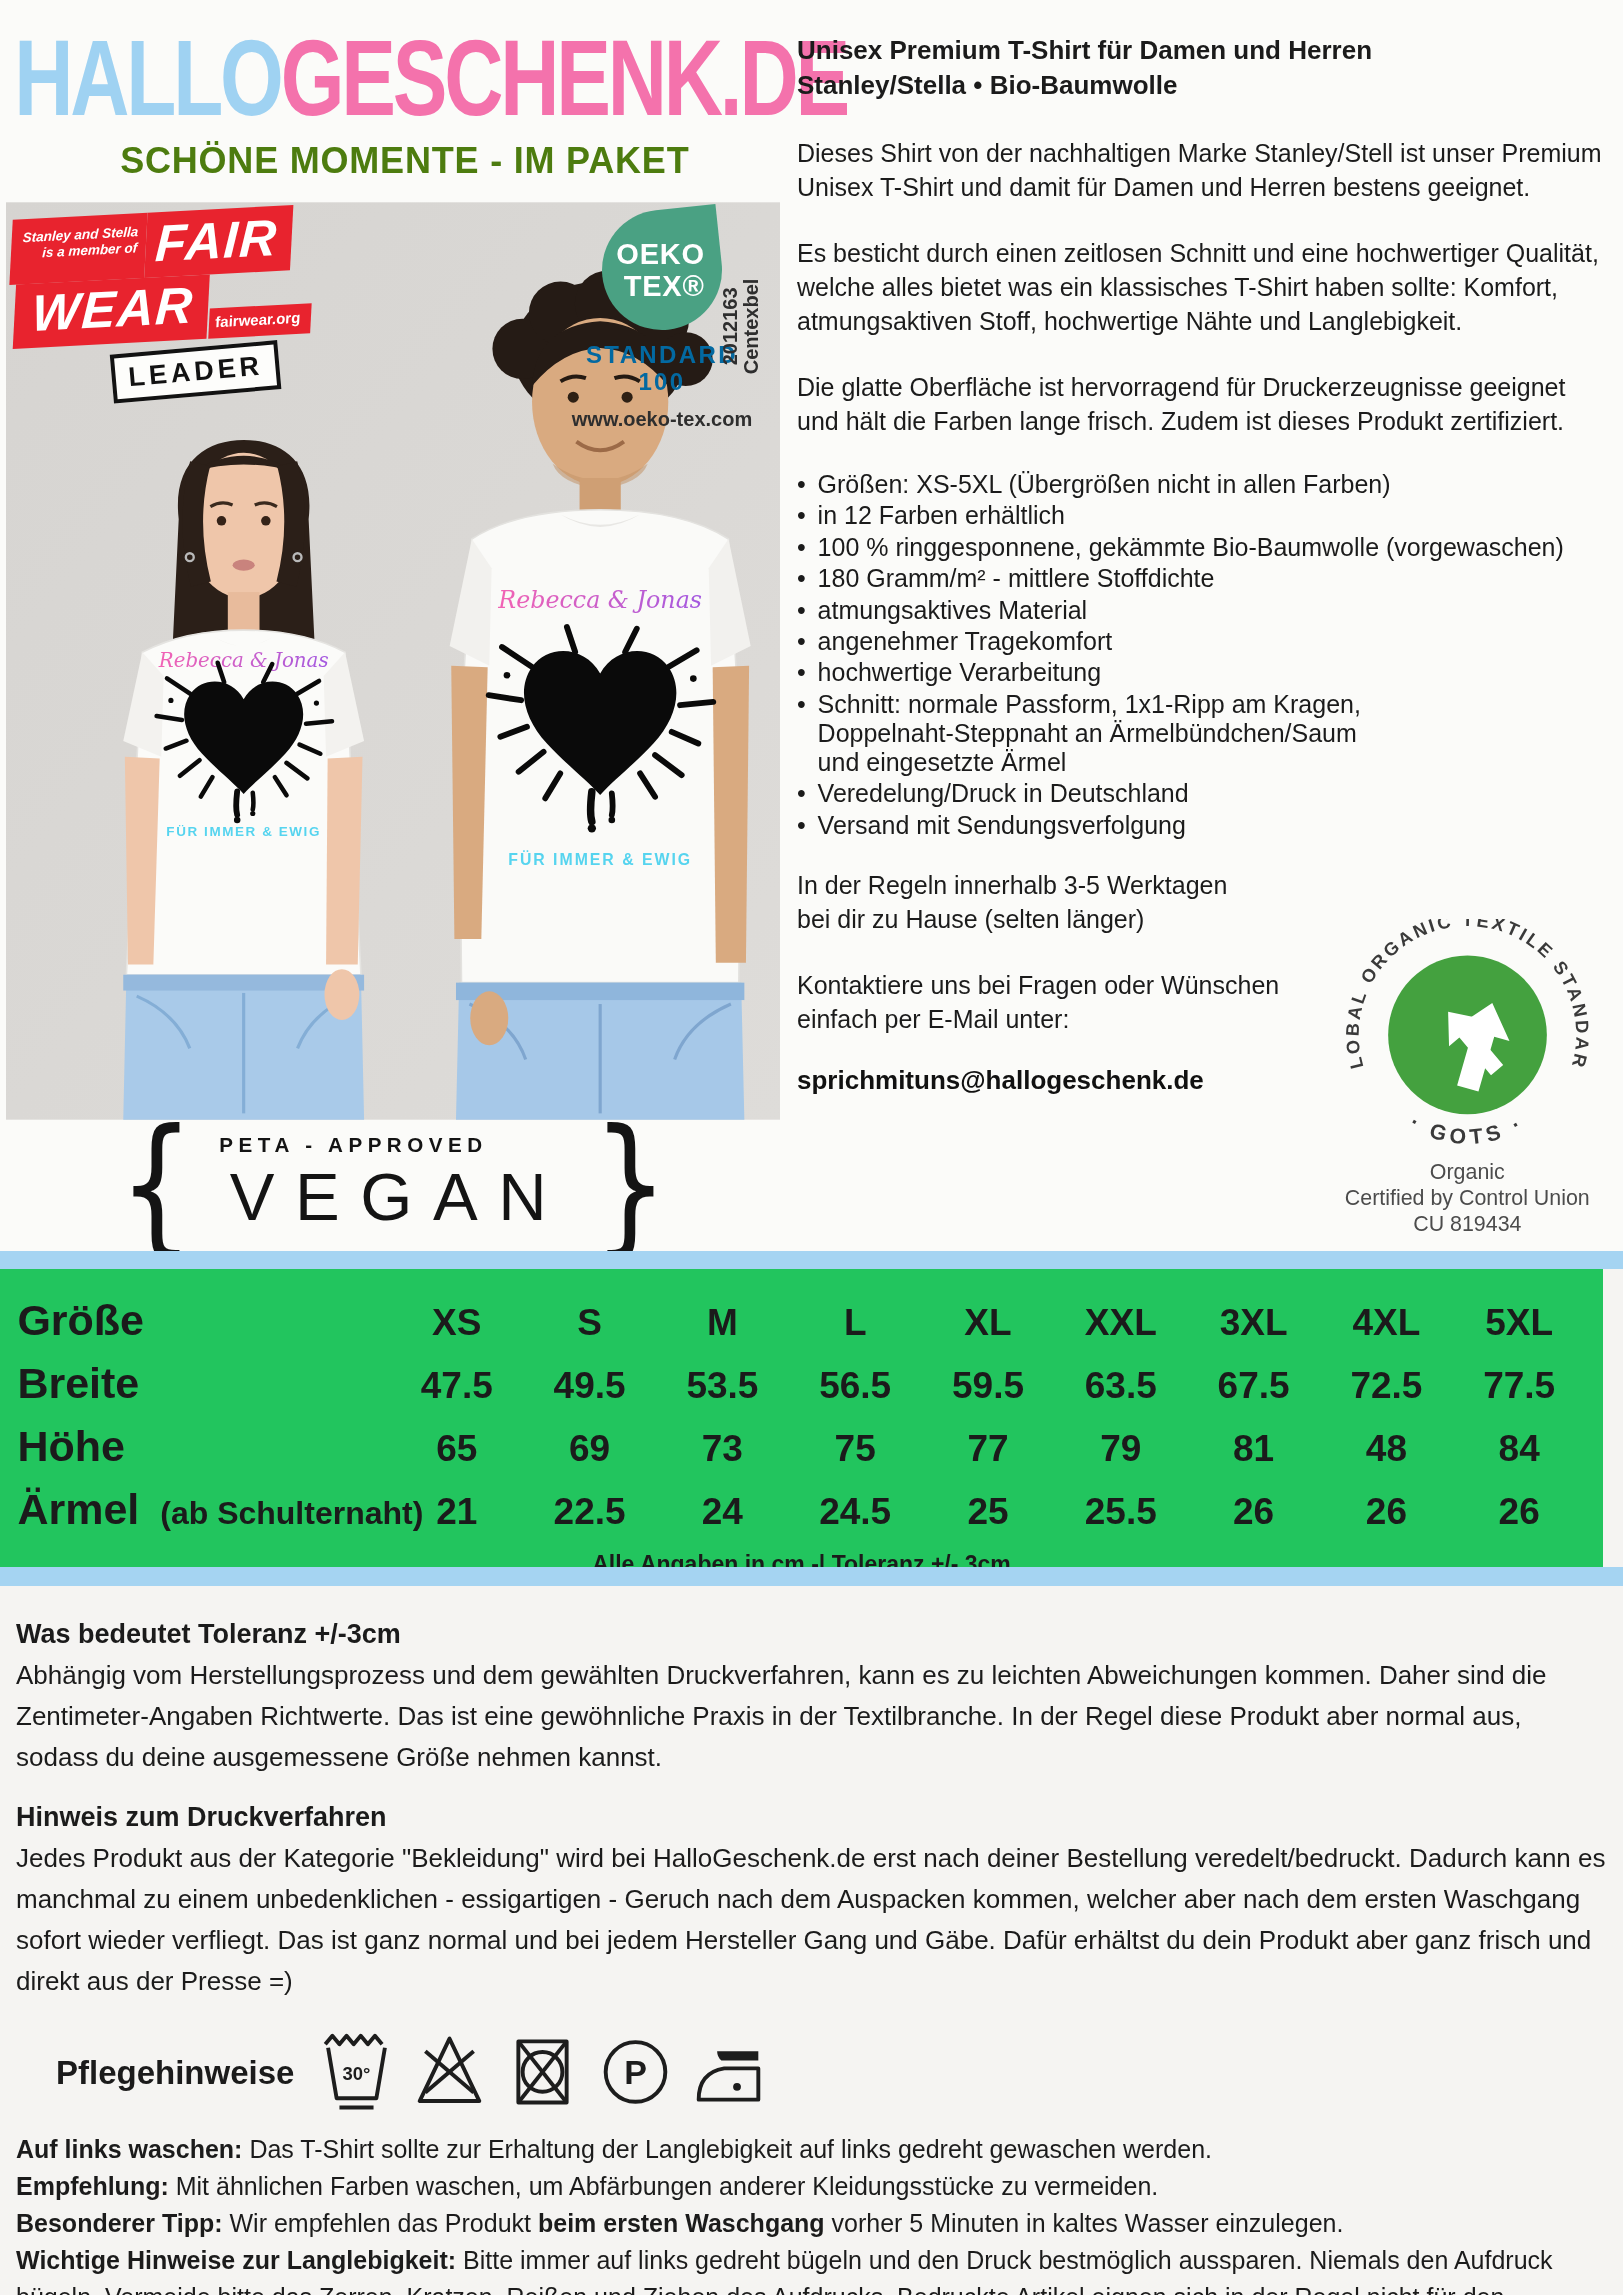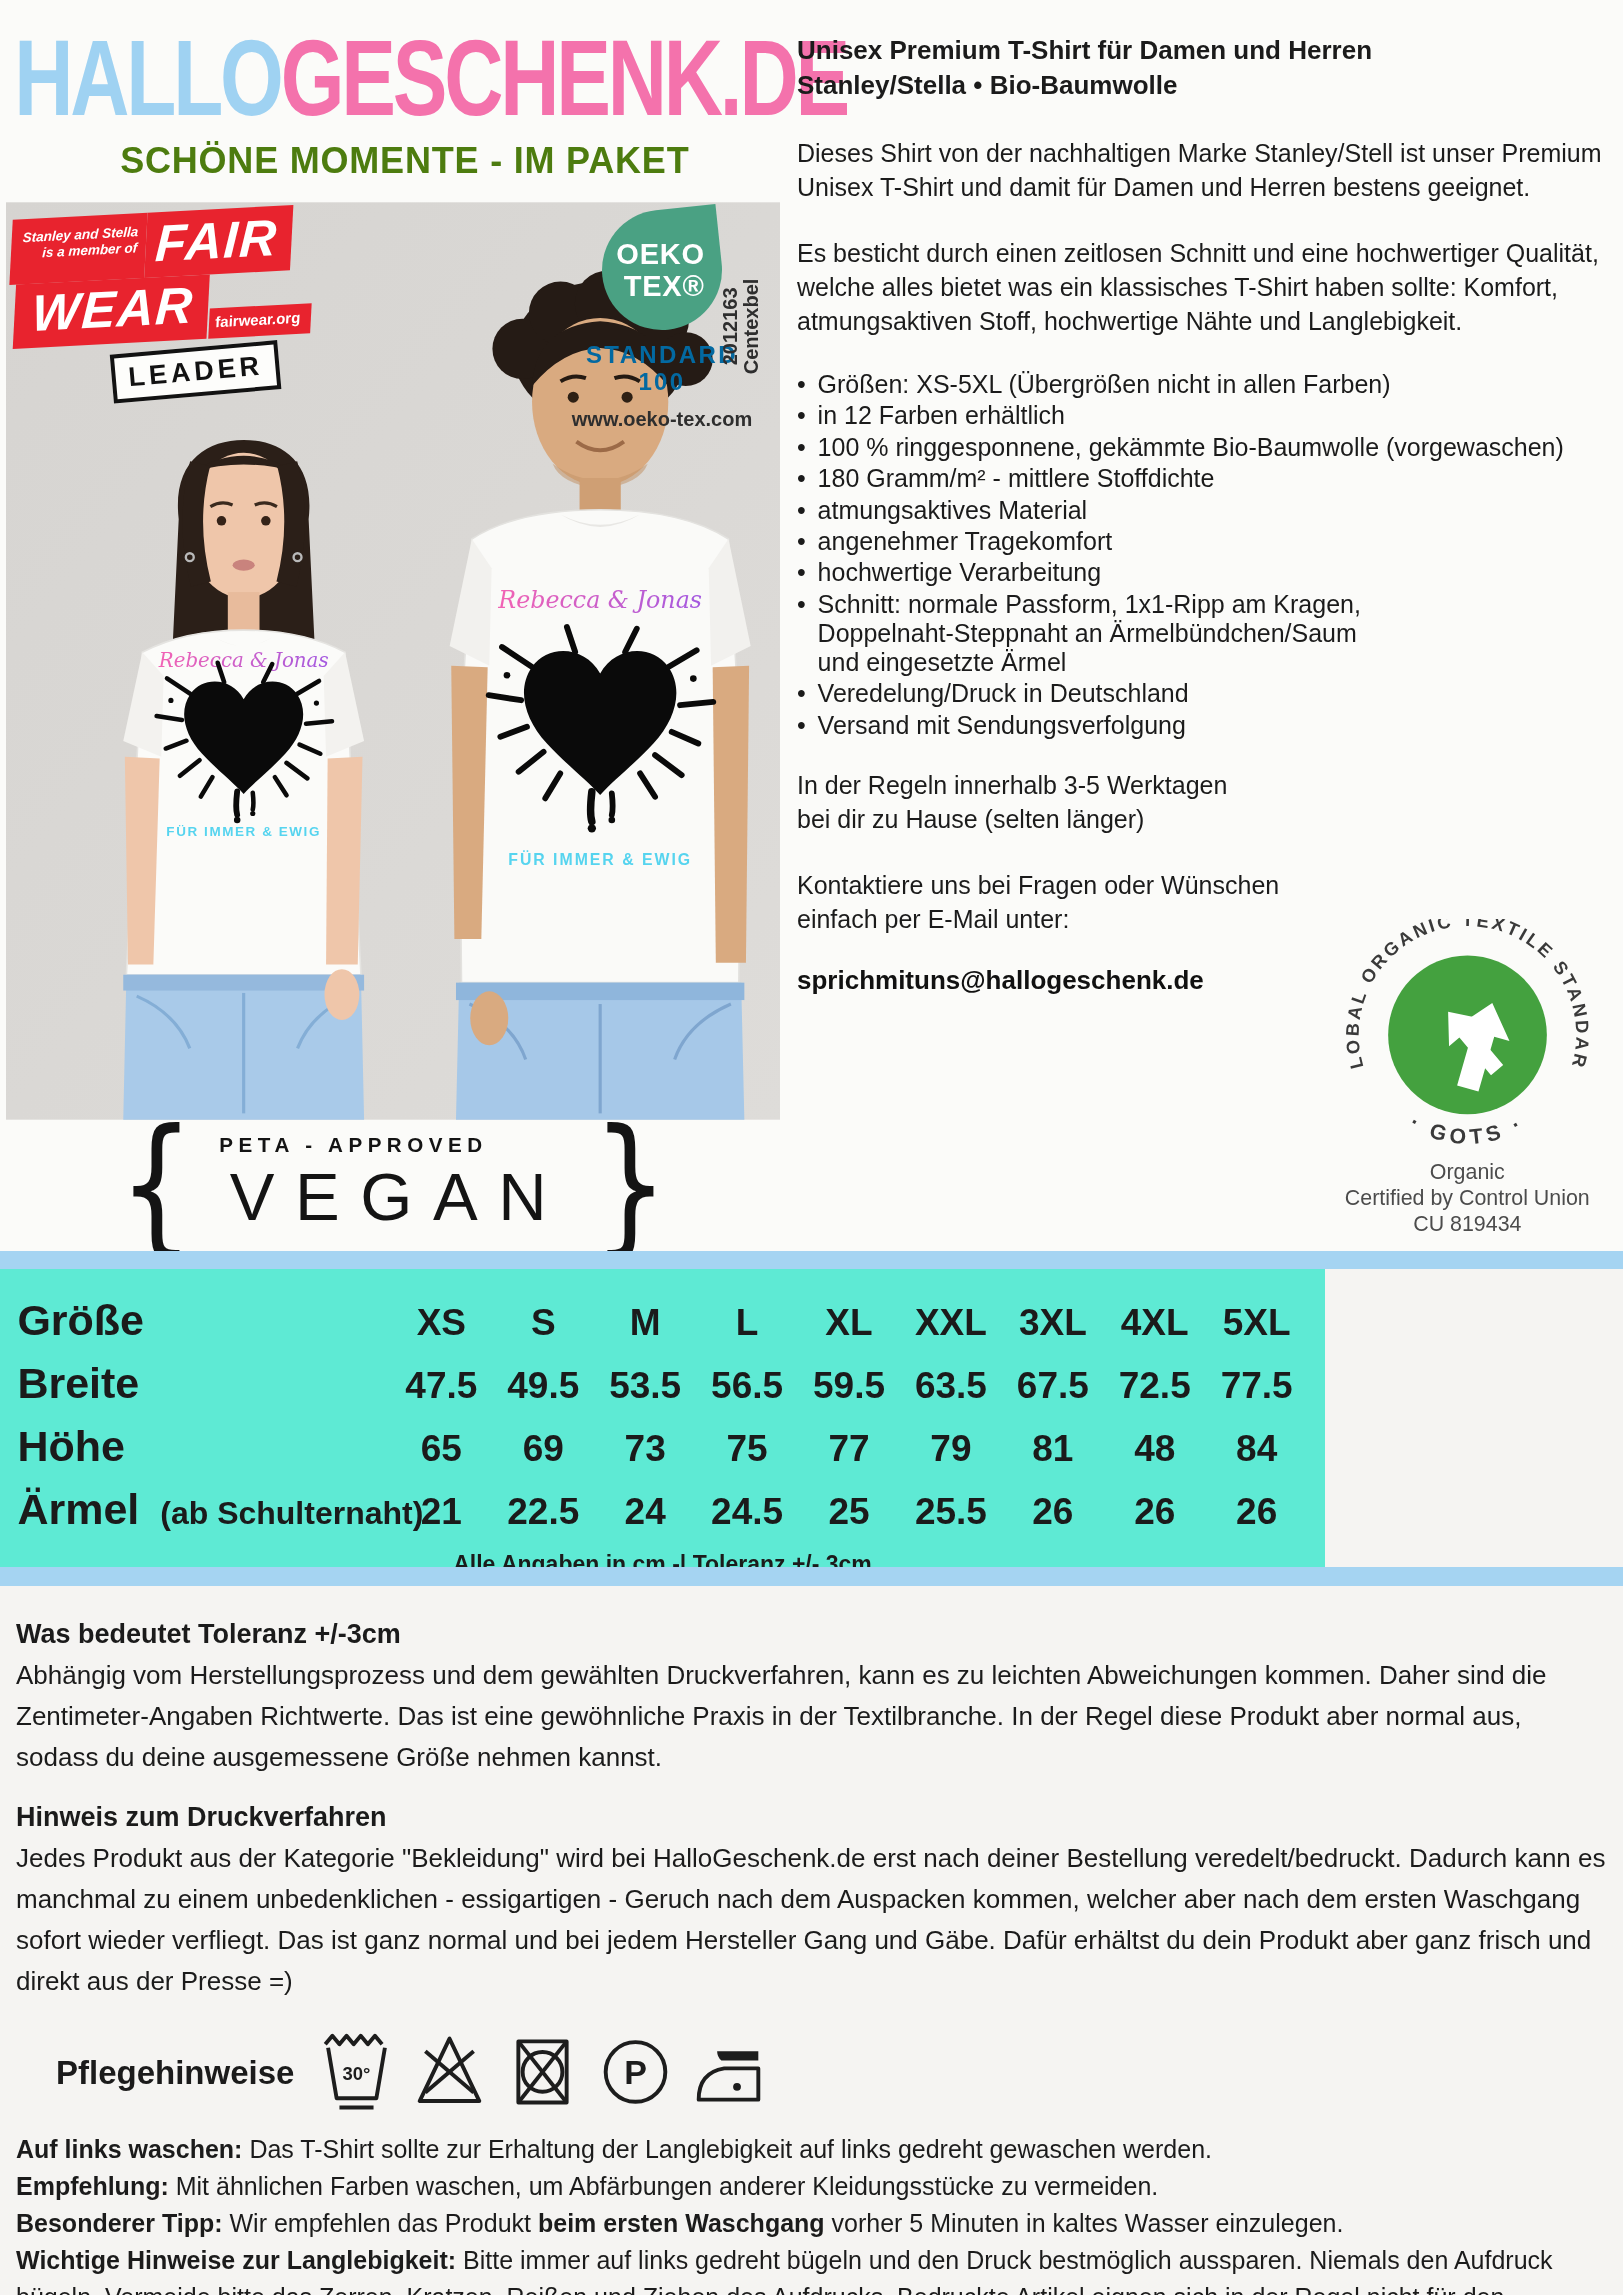--- a/index.html
+++ b/index.html
@@ -51,21 +51,21 @@
   .vg-brace { font-size:149px; font-weight:400; color:#141414; line-height:119px;
               font-family:"DejaVu Sans", sans-serif; transform:scaleX(.8); }
   .vg-mid { text-align:left; }
   .vg-top { font-weight:800; font-size:20.6px; letter-spacing:5.5px; color:#141414; }
   .vg-word { font-weight:400; font-size:67px; letter-spacing:20.6px; color:#141414; margin-top:1.6px; text-indent:10.3px; }
 
   
   .band { position:absolute; left:0; width:1623px; background:#a5d4f2; }
   .band1 { top:1251px; height:18px; }
   .band2 { top:1567px; height:19px; }
-  .size-table { position:absolute; left:0; top:1269px; width:1325px; height:298px; background:#5eead4;
+  .size-table { position:absolute; left:0; top:1269px; width:1603px; height:298px; background:#22c55e;
                 padding:27px 17.4px 0 17.4px; overflow:hidden; }
   .t-row { display:grid; grid-template-columns:373px repeat(9,1fr); align-items:baseline; height:63px; }
   .t-label { font-weight:700; font-size:43px; white-space:nowrap; }
   .t-sub { font-weight:700; font-size:32px;margin-left:9px; }
   .t-cell { font-weight:700; font-size:37px; text-align:center; }
   .t-note { text-align:center; font-weight:700; font-size:23px; margin-top:3.2px; }
 
   
   .bottom { position:absolute; left:16px; top:1619px; width:1593px; }
   .bottom h3 { font-weight:700; font-size:27px; margin-bottom:4.8px; }
@@ -354,20 +354,21 @@
     </div>
   </section>
 
   <aside class="right-col">
     <div class="rc-title">
       <div>Unisex Premium T-Shirt für Damen und Herren</div>
       <div>Stanley/Stella  • Bio-Baumwolle</div>
     </div>
     <p class="rc-p">Dieses Shirt von der nachhaltigen Marke Stanley/Stell ist unser Premium Unisex T-Shirt und damit für Damen und Herren bestens geeignet.</p>
     <p class="rc-p">Es besticht durch einen zeitlosen Schnitt und eine hochwertiger Qualität, welche alles bietet was ein klassisches T-Shirt haben sollte: Komfort, atmungsaktiven Stoff, hochwertige Nähte und Langlebigkeit.</p>
+    <p class="rc-p">Die glatte Oberfläche ist hervorragend für Druckerzeugnisse geeignet und hält die Farben lange frisch. Zudem ist dieses Produkt zertifiziert.</p>
 
     <div class="rc-bullets">
       <div class="rc-b">
           <span class="dot">•</span>
           <span class="bt">Größen: XS-5XL (Übergrößen nicht in allen Farben)</span>
         </div>
       <div class="rc-b">
           <span class="dot">•</span>
           <span class="bt">in 12 Farben erhältlich</span>
         </div>

